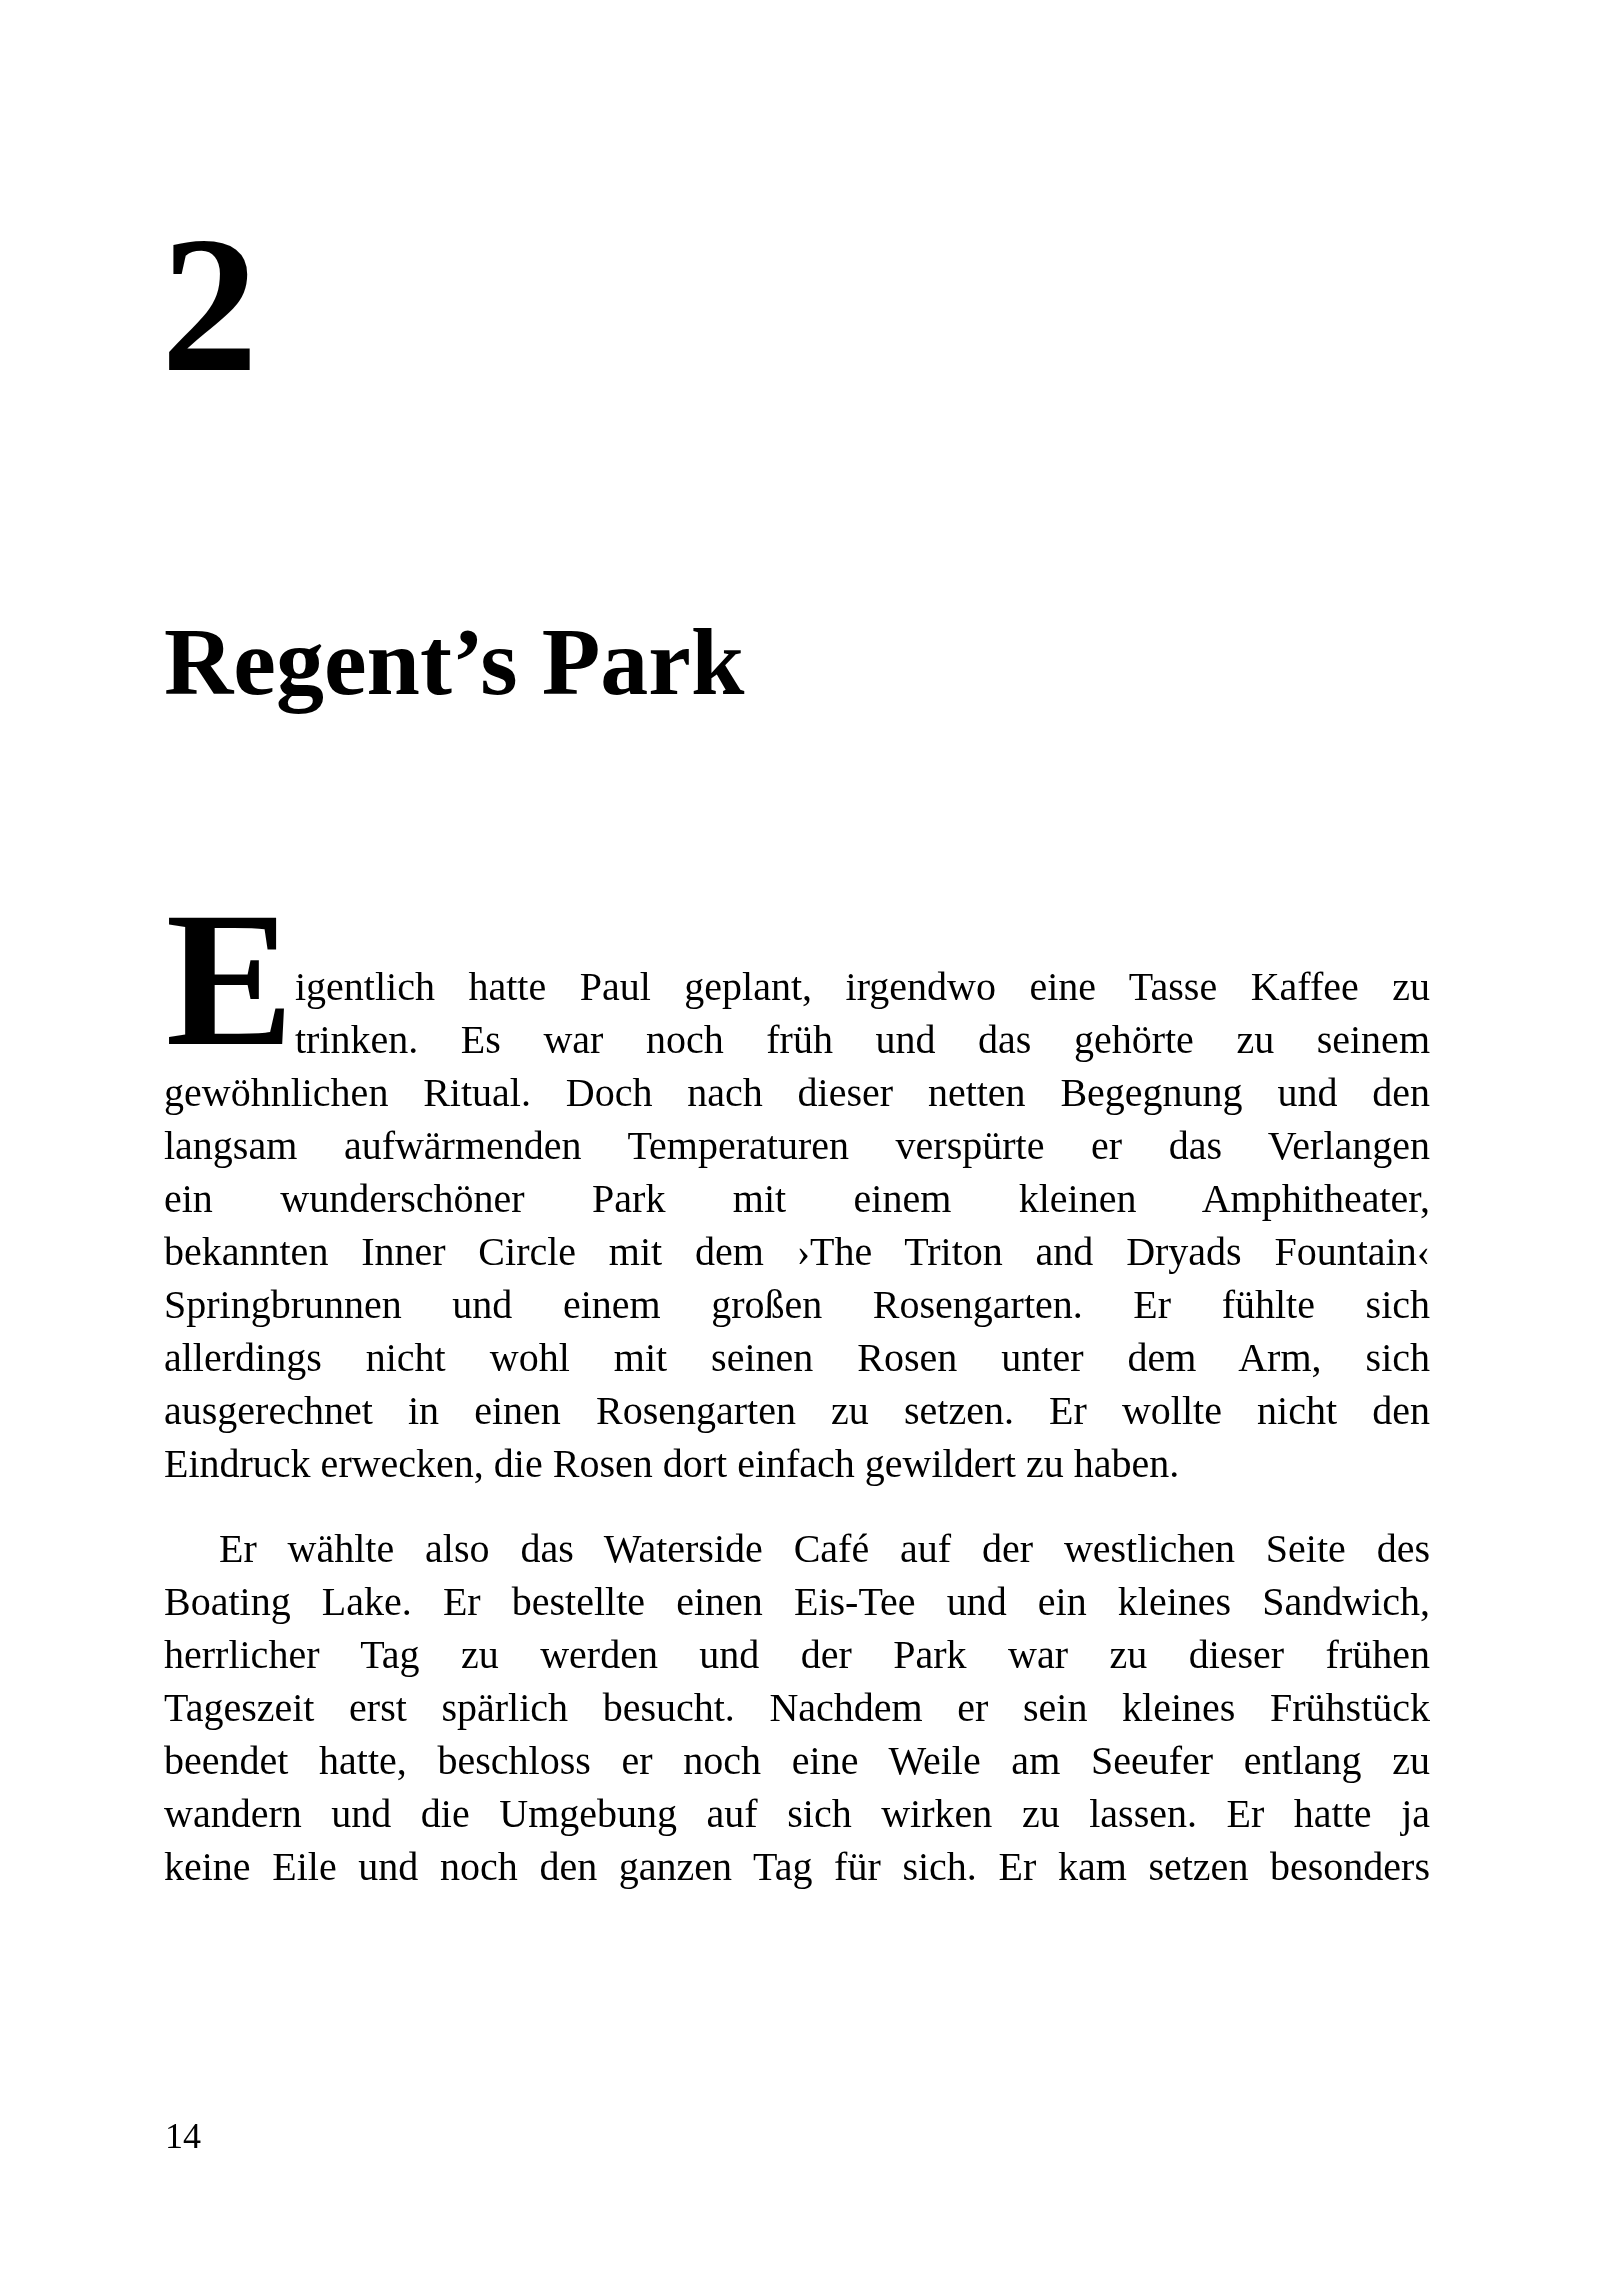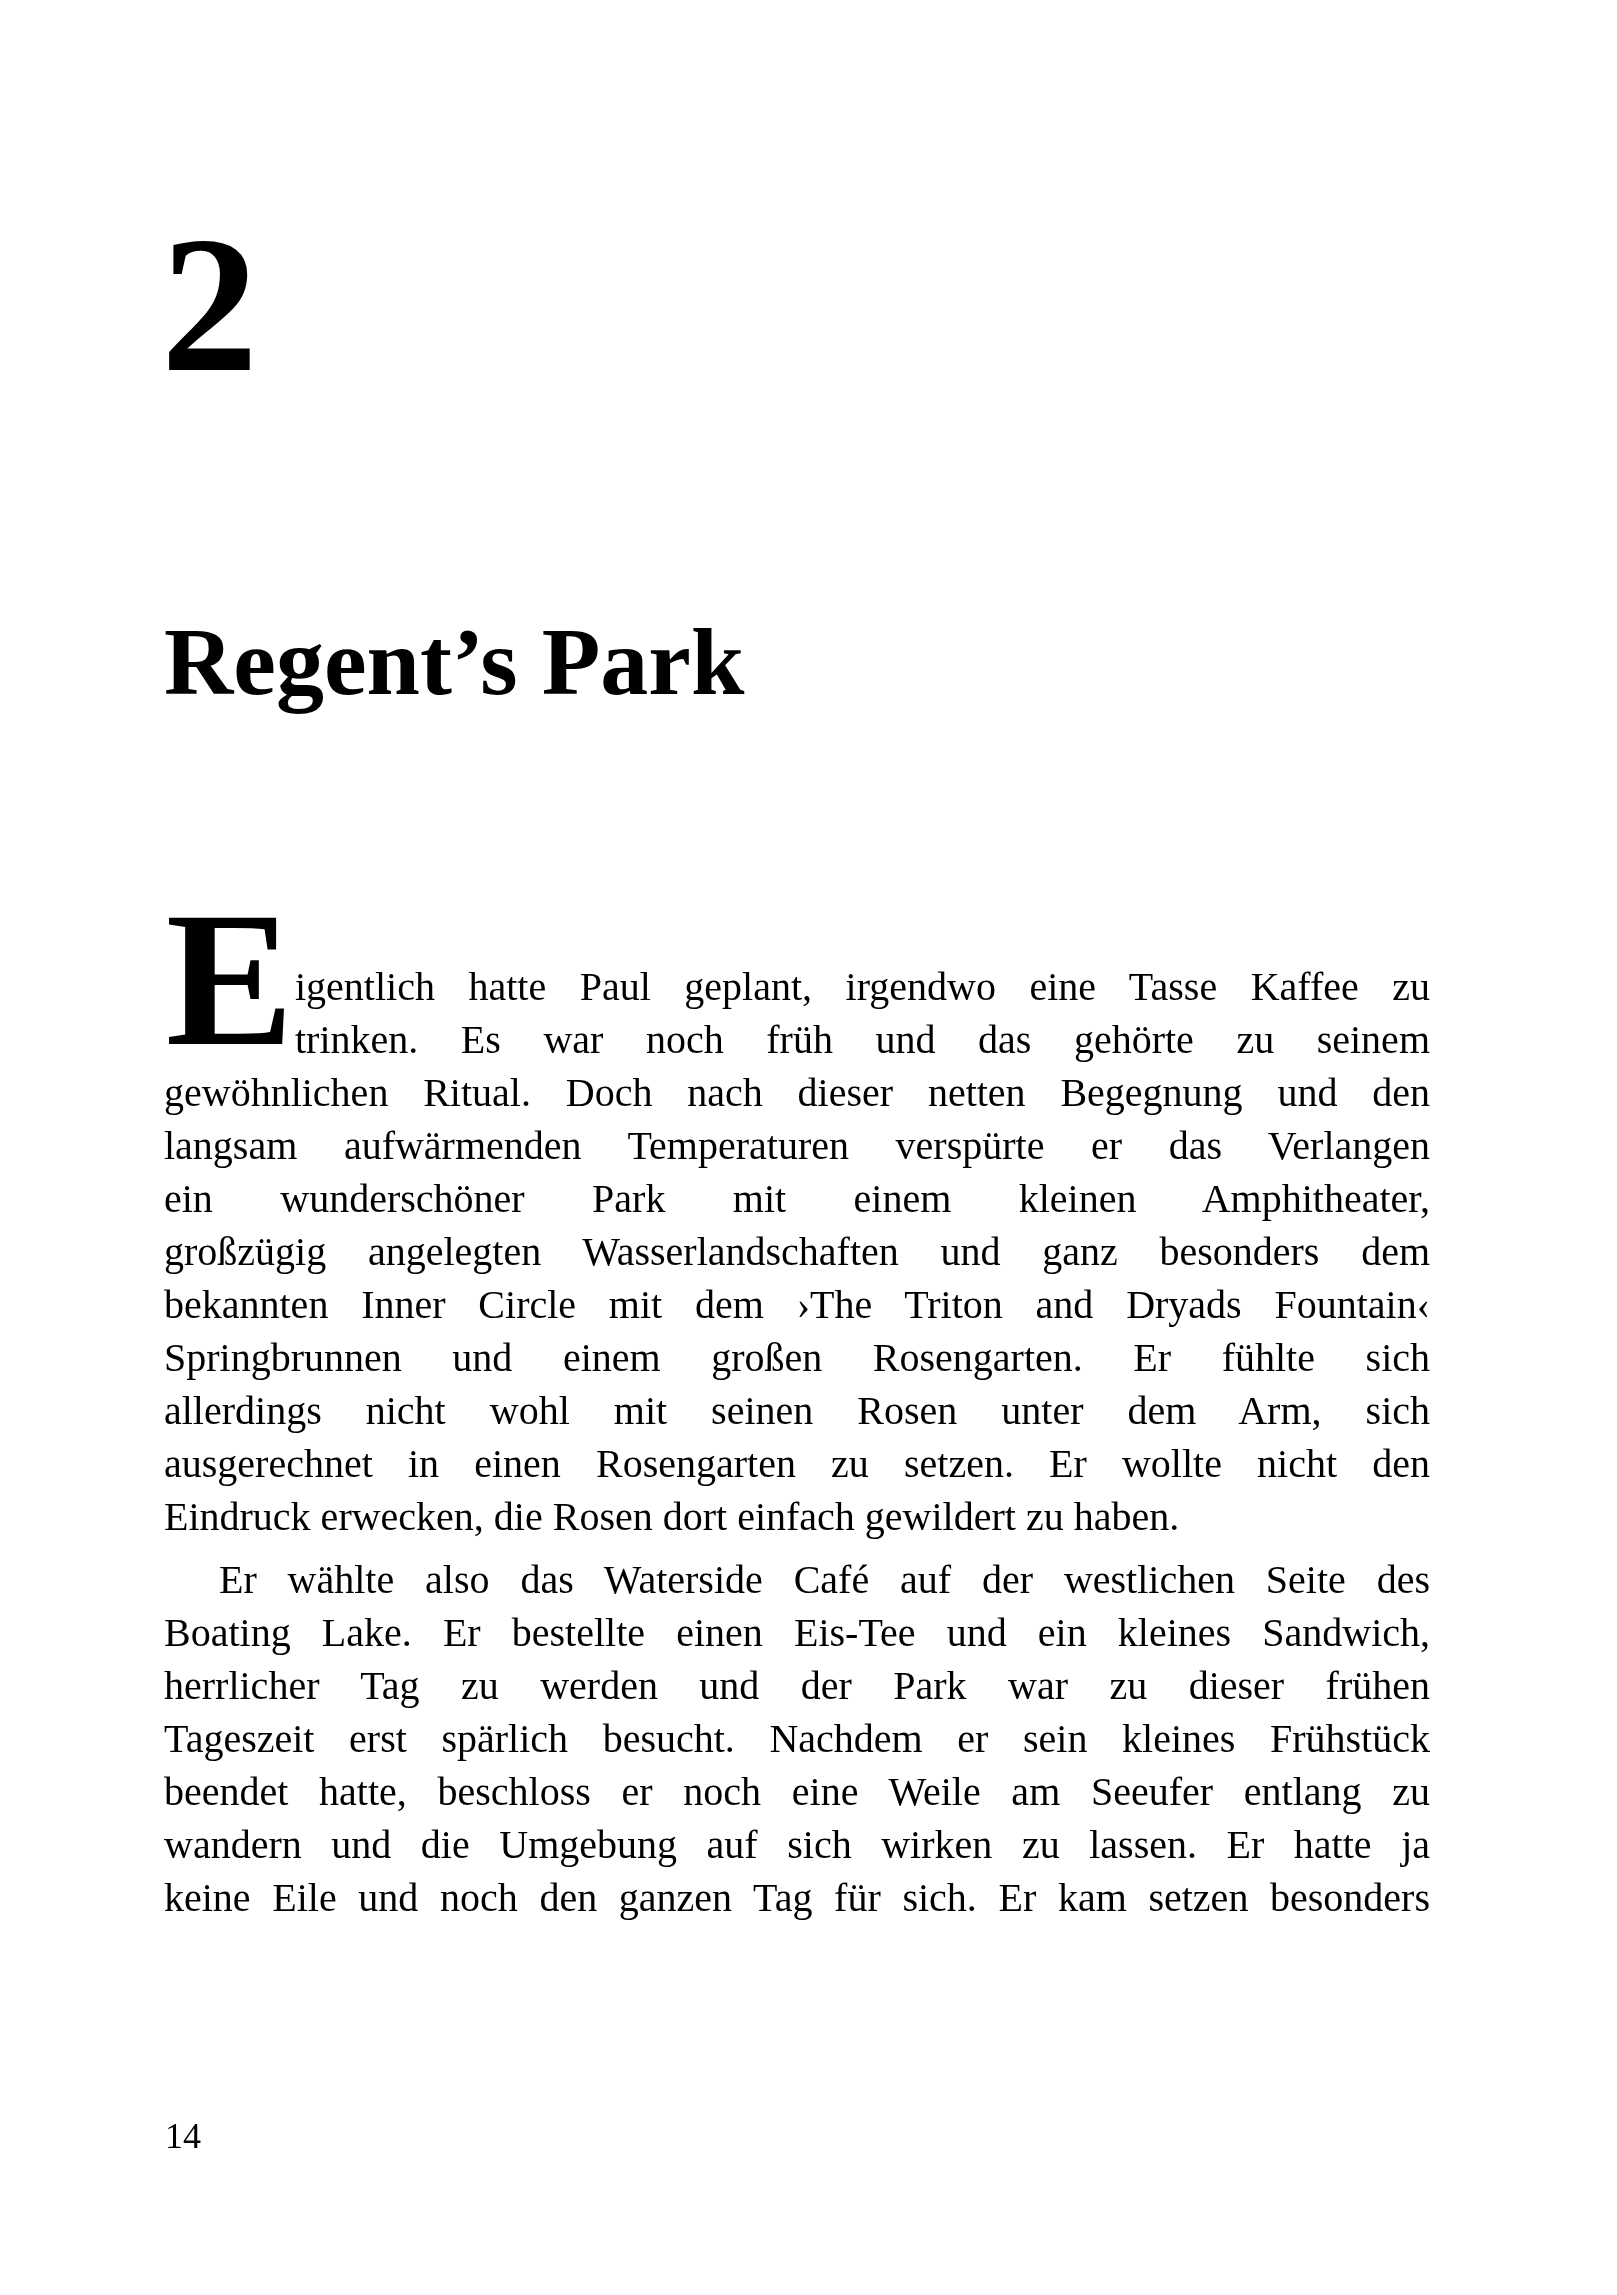--- a/index.html
+++ b/index.html
@@ -37,21 +37,21 @@
   .body-text {
     position: absolute;
     top: 960px;
     left: 164px;
     width: 1266px;
   }
   .para {
     position: relative;
   }
   .para-2 {
-    margin-top: 10px;
+    margin-top: 32px;
   }
   .line {
     height: 53px;
     line-height: 53px;
     font-size: 40px;
     text-align: justify;
     text-align-last: justify;
     white-space: normal;
   }
   .line.lastline {
@@ -90,21 +90,20 @@
 
   <div class="body-text">
 
     <div class="para para-1">
       <span class="drop-cap">E</span>
       <div class="line dropcap-offset">igentlich hatte Paul geplant, irgendwo eine Tasse Kaffee zu</div>
       <div class="line dropcap-offset">trinken. Es war noch früh und das gehörte zu seinem</div>
       <div class="line">gewöhnlichen Ritual. Doch nach dieser netten Begegnung und den</div>
       <div class="line">langsam aufwärmenden Temperaturen verspürte er das Verlangen</div>
       <div class="line">ein wunderschöner Park mit einem kleinen Amphitheater,</div>
-      <div class="line">großzügig angelegten Wasserlandschaften und ganz besonders dem</div>
       <div class="line">bekannten Inner Circle mit dem ›The Triton and Dryads Fountain‹</div>
       <div class="line">Springbrunnen und einem großen Rosengarten. Er fühlte sich</div>
       <div class="line">allerdings nicht wohl mit seinen Rosen unter dem Arm, sich</div>
       <div class="line">ausgerechnet in einen Rosengarten zu setzen. Er wollte nicht den</div>
       <div class="line lastline">Eindruck erwecken, die Rosen dort einfach gewildert zu haben.</div>
     </div>
 
     <div class="para para-2">
       <div class="line first-indent">Er wählte also das Waterside Café auf der westlichen Seite des</div>
       <div class="line">Boating Lake. Er bestellte einen Eis-Tee und ein kleines Sandwich,</div>

